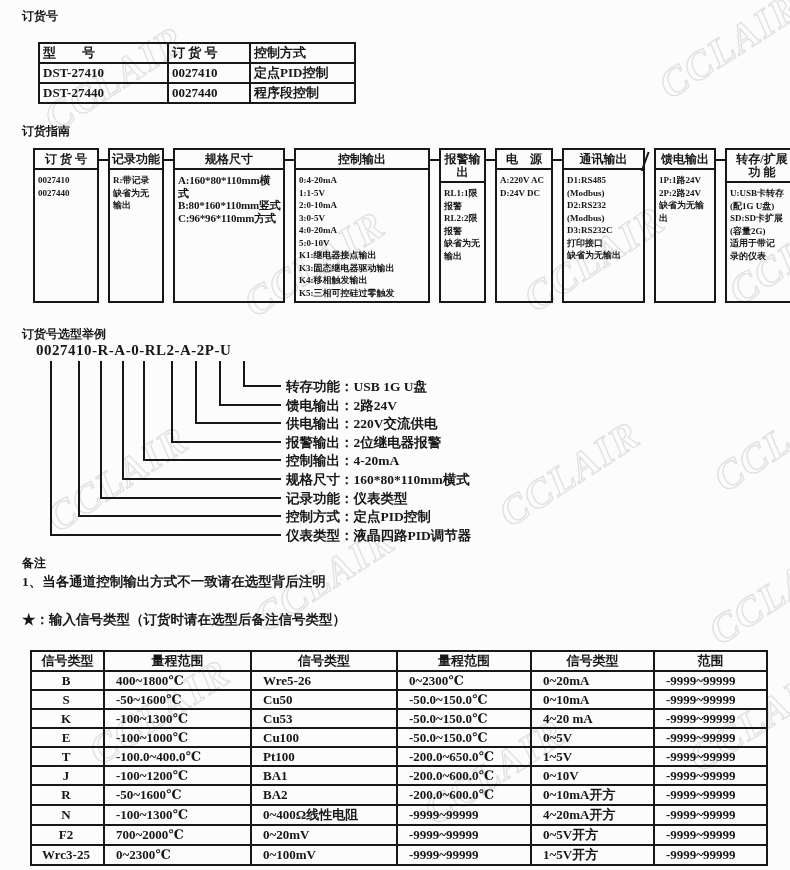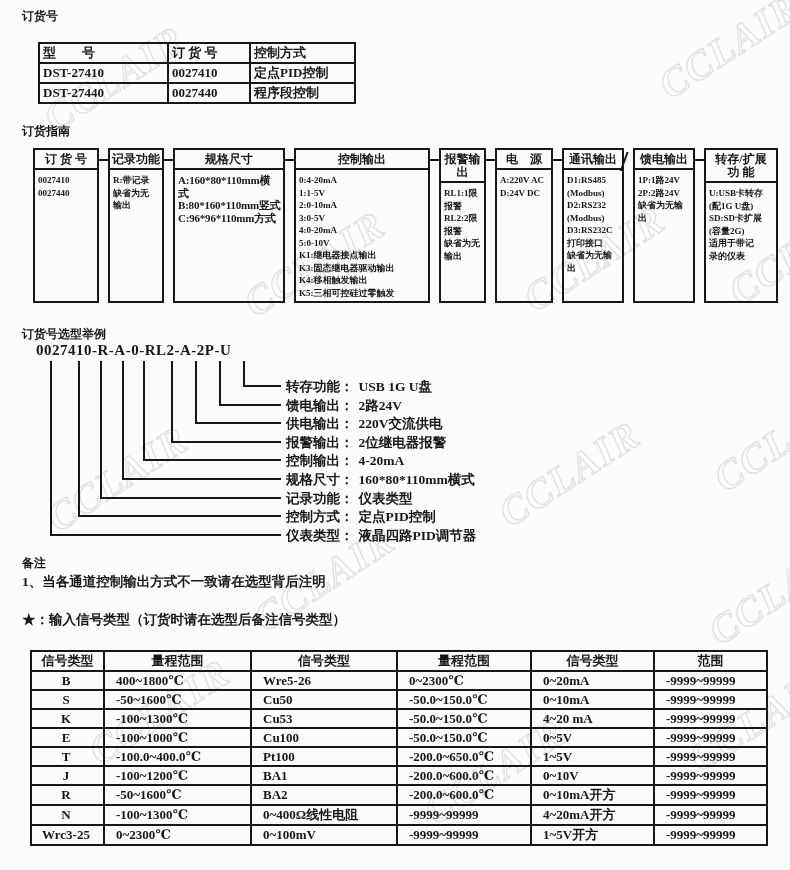--- a/index.html
+++ b/index.html
@@ -28,21 +28,21 @@
   .gbox-c{font-size:9px;line-height:12.5px;padding:4px 2px 0 3px;white-space:pre-line;}
   .gbox-c.dense{font-size:11px;letter-spacing:-0.2px;}
   .gconn{width:9px;height:155px;position:relative;flex:none;}
   .gconn::after{content:"";position:absolute;top:11px;left:-1px;right:-1px;border-top:2px solid #171717;}
   .gconn.slash::after{display:none;}
   .gconn.slash span{position:absolute;top:-4px;left:-4px;font-size:30px;font-weight:bold;}
   
   .code{position:absolute;left:36px;top:342px;font-size:15px;letter-spacing:0.5px;}
   .lconn{position:absolute;border-left:2px solid #171717;border-bottom:2px solid #171717;box-sizing:border-box;}
   .ex-item{position:absolute;left:286px;font-size:13.5px;height:19px;white-space:nowrap;}
-  .ex-item .lbl{margin-right:5px;text-align:center;}
+  .ex-item .lbl{text-align:center;}
   .note-line{position:absolute;font-size:13.5px;}
 </style>
 </head>
 <body>
 
 <div class="wm" style="left:35px;top:55px">CCLAIR</div>
 <div class="wm" style="left:650px;top:22px">CCLAIR</div>
 <div class="wm" style="left:235px;top:240px">CCLAIR</div>
 <div class="wm" style="left:515px;top:235px">CCLAIR</div>
 <div class="wm" style="left:720px;top:228px">CCLAIR</div>
@@ -125,21 +125,21 @@
 RL2:2限报警
 缺省为无输出</div>
     </div>
     <div class="gconn"></div>
     <div class="gbox" style="width:58px">
       <div class="gbox-h">电　源</div>
       <div class="gbox-c">A:220V AC
 D:24V DC</div>
     </div>
     <div class="gconn"></div>
-    <div class="gbox" style="width:62px">
+    <div class="gbox" style="width:83px">
       <div class="gbox-h">通讯输出</div>
       <div class="gbox-c">D1:RS485
   (Modbus)
 D2:RS232
   (Modbus)
 D3:RS232C
 打印接口
 缺省为无输出</div>
     </div>
     <div class="gconn slash">
@@ -267,20 +267,28 @@
     </tr>
     <tr>
       <td class="c0">N</td>
       <td>-100~1300℃</td>
       <td>0~400Ω线性电阻</td>
       <td>-9999~99999</td>
       <td>4~20mA开方</td>
       <td>-9999~99999</td>
     </tr>
     <tr>
+      <td class="c0">F2</td>
+      <td>700~2000℃</td>
+      <td>0~20mV</td>
+      <td>-9999~99999</td>
+      <td>0~5V开方</td>
+      <td>-9999~99999</td>
+    </tr>
+    <tr>
       <td class="c0">Wrc3-25</td>
       <td>0~2300℃</td>
       <td>0~100mV</td>
       <td>-9999~99999</td>
       <td>1~5V开方</td>
       <td>-9999~99999</td>
     </tr>
   </tbody>
     </table>
 

